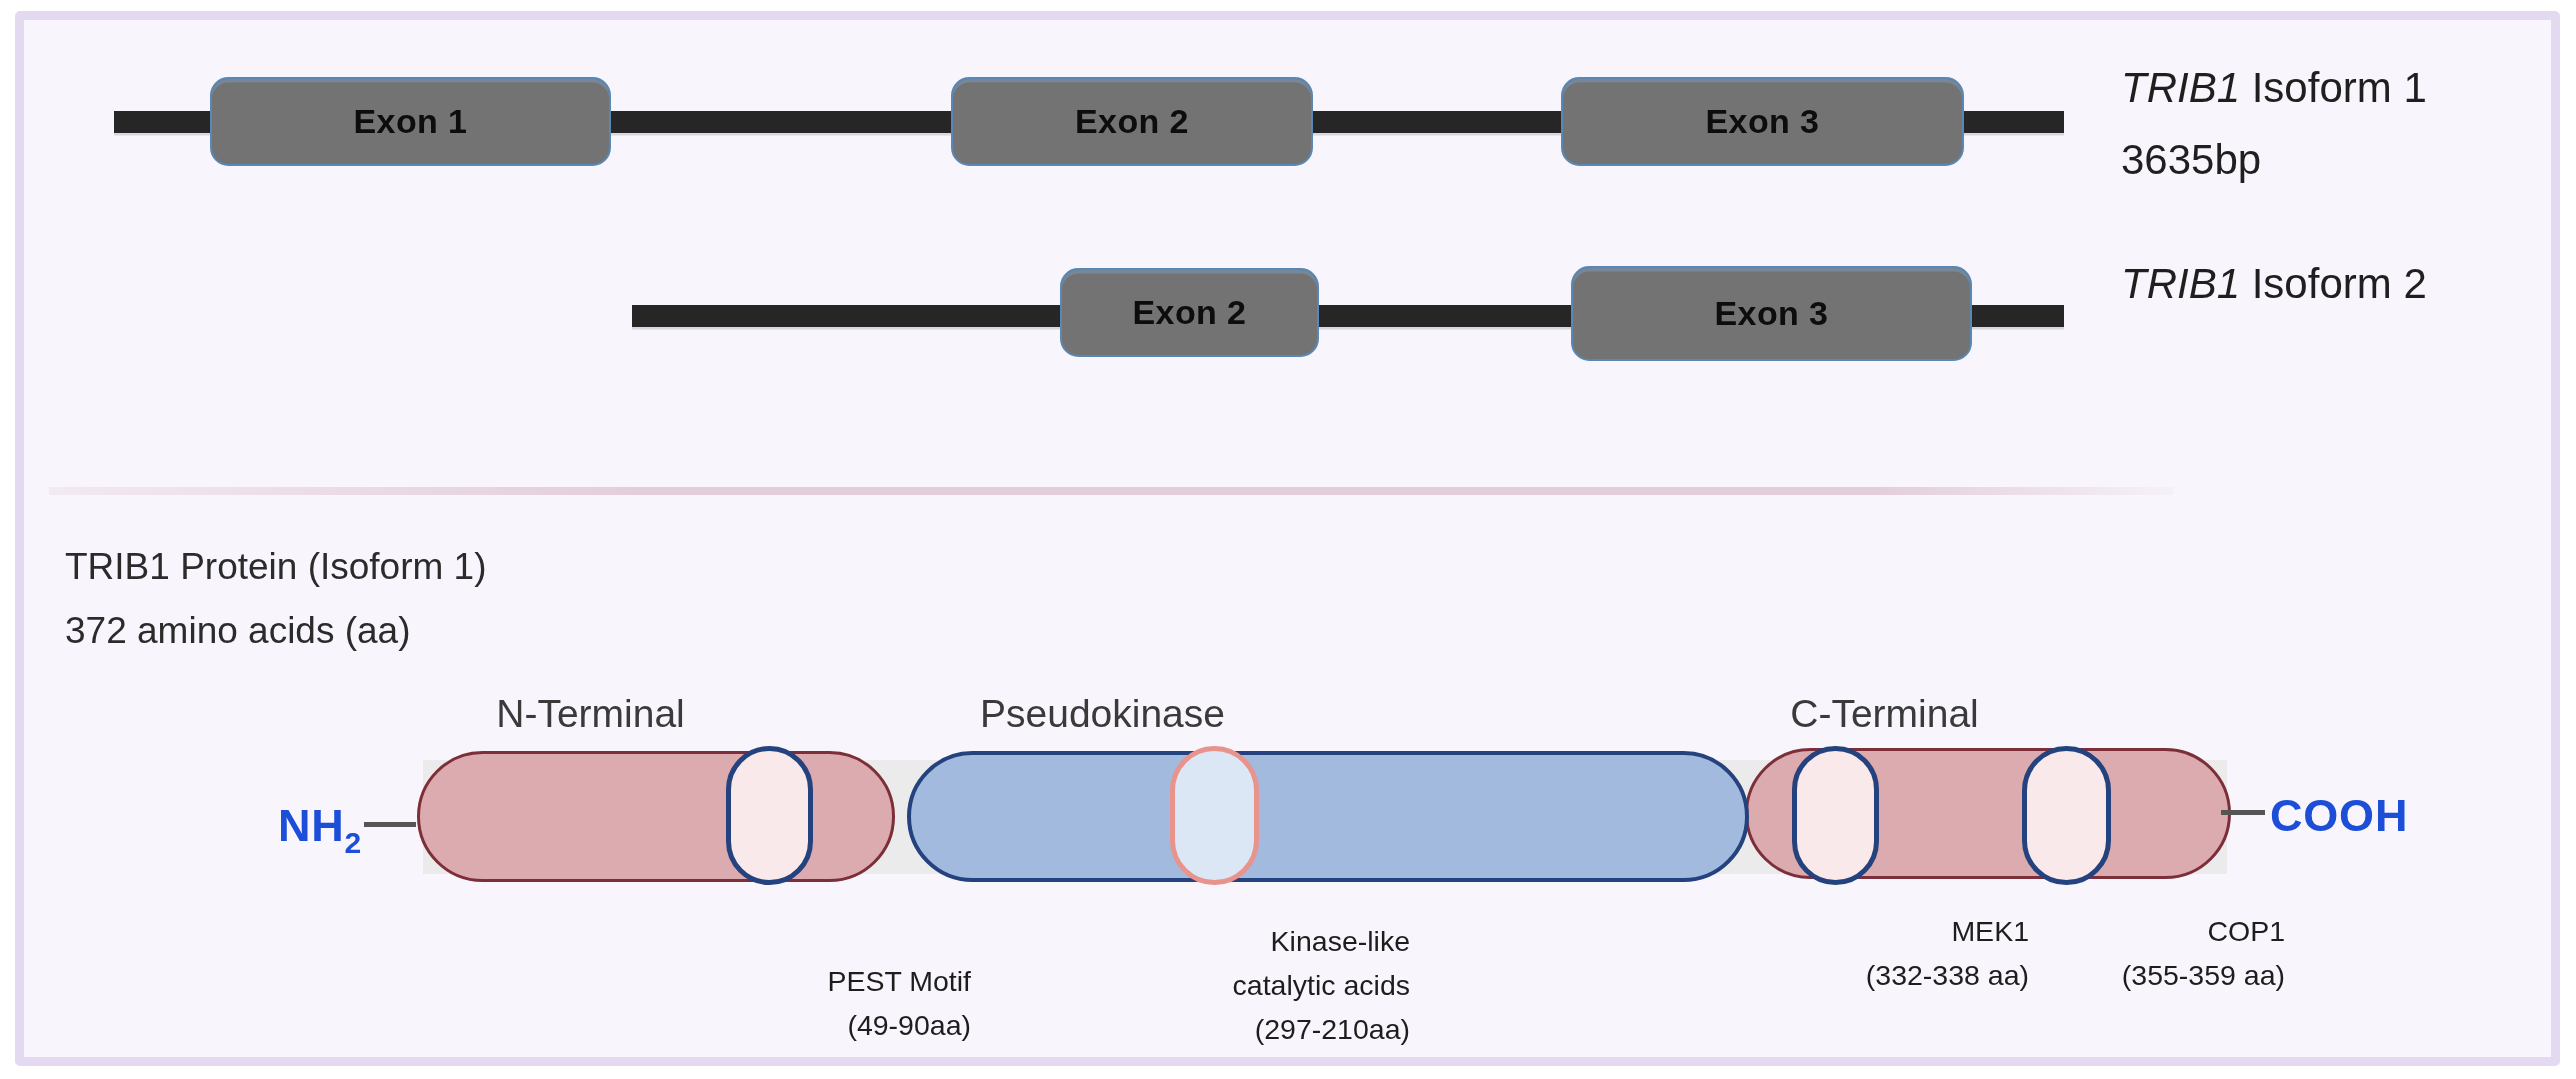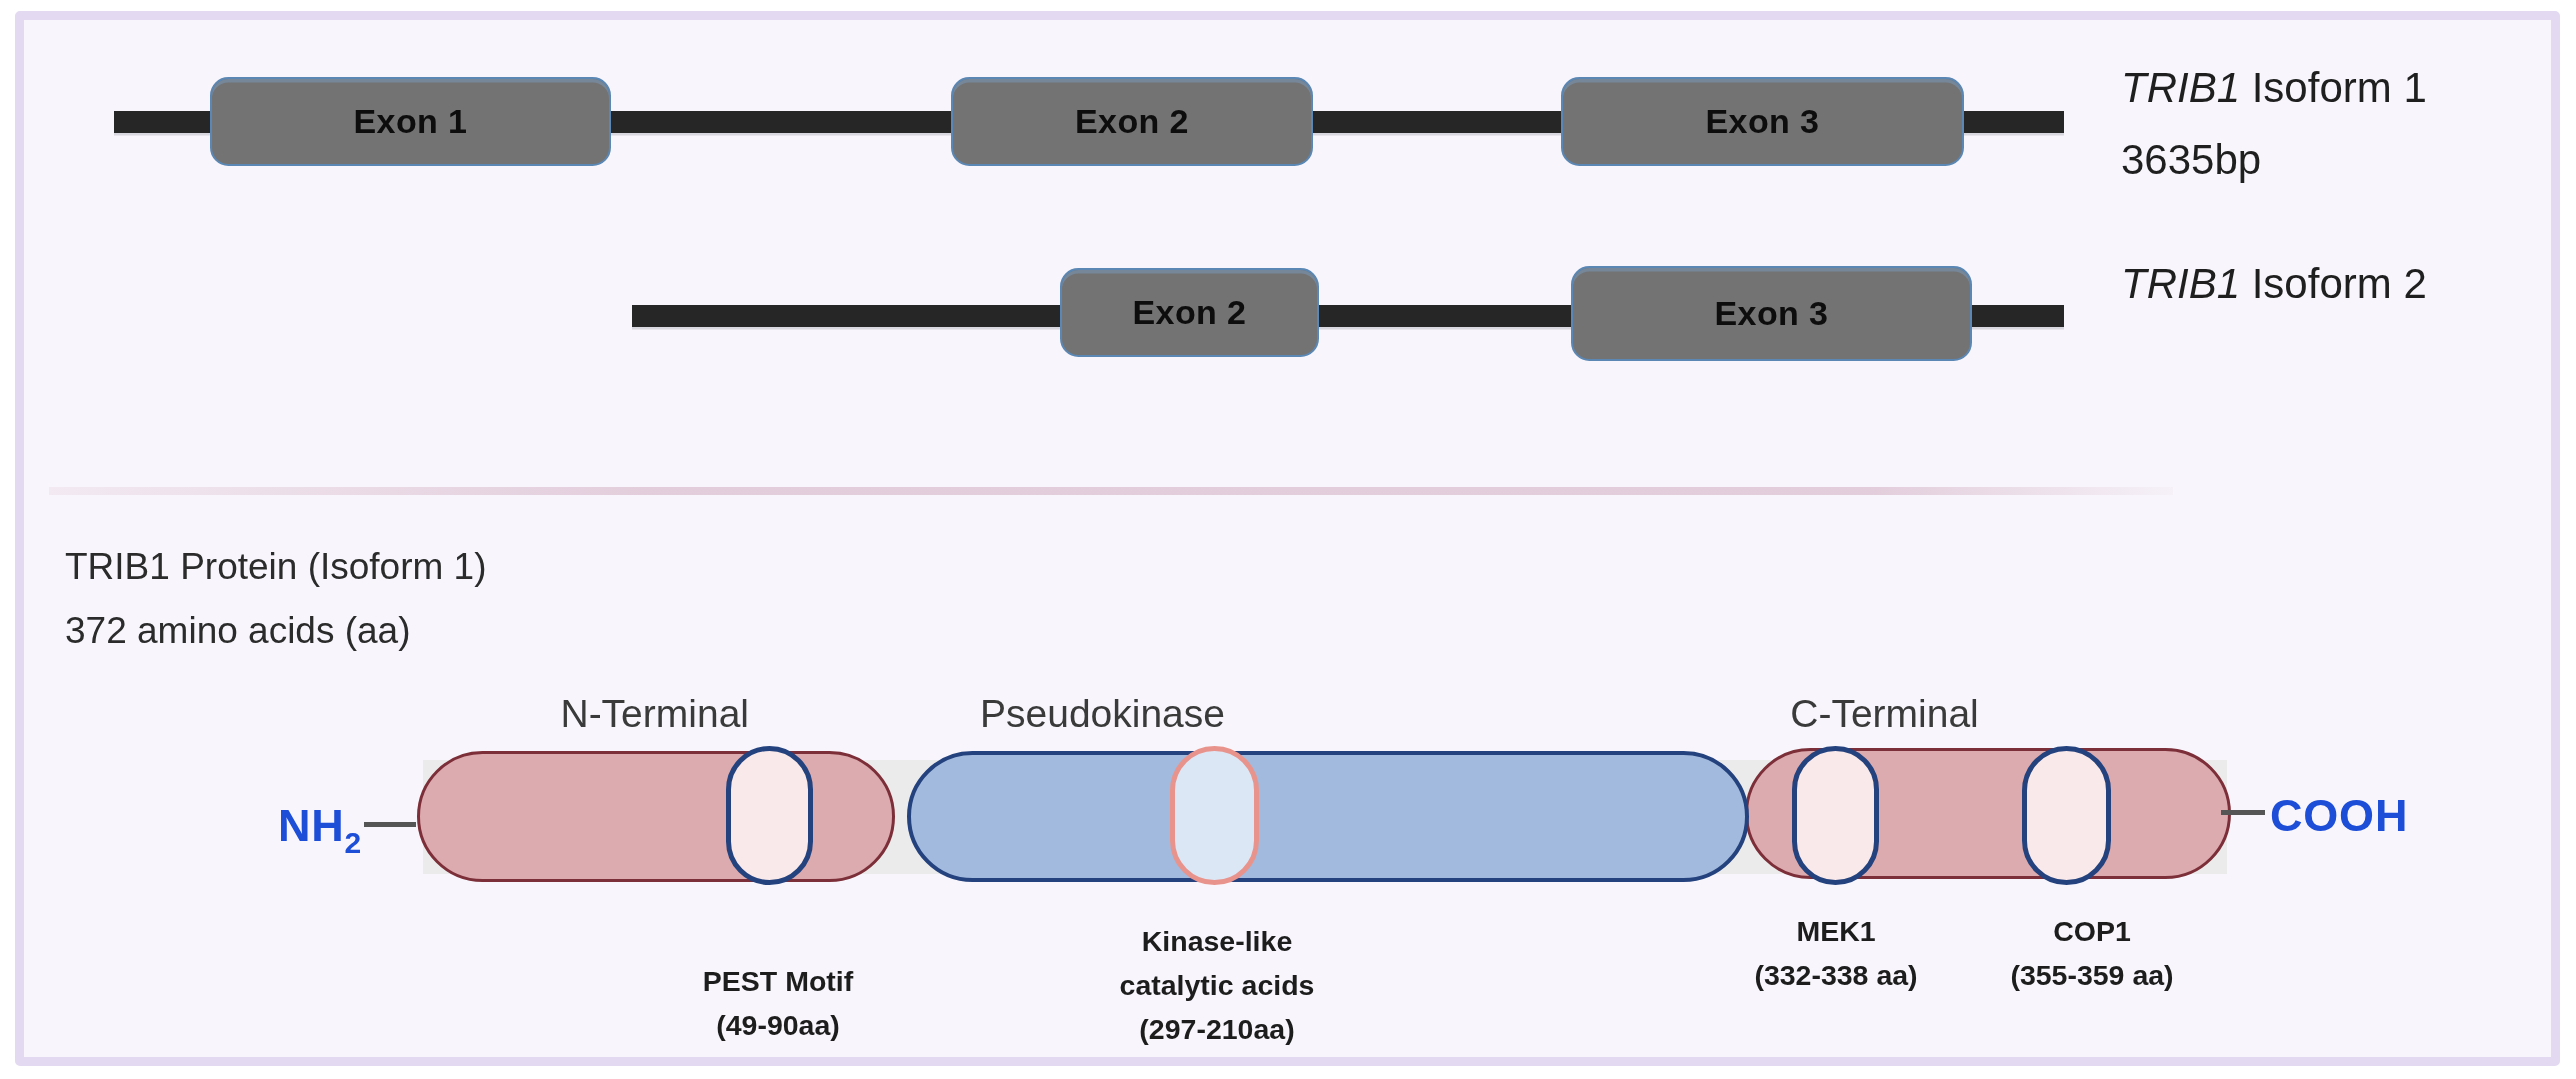--- a/index.html
+++ b/index.html
@@ -135,22 +135,22 @@
     font-weight: bold;
   }
   .bond {
     position: absolute;
     height: 5px;
     background: #555555;
   }
   .motif-label {
     position: absolute;
     width: 386px;
-    text-align: center;
-    font-weight: bold;
+    text-align: right;
+    font-weight: normal;
     font-size: 28.5px;
     line-height: 44px;
     color: #1d1d1d;
   }
 </style>
 </head>
 <body>
 
 <div class="stage">
   <div class="frame"></div>
@@ -185,21 +185,21 @@
     <div><span class="gene-name">TRIB1</span><span> Isoform 2</span></div>
   </div>
 
   <div class="divider"></div>
 
   <div class="protein-title">
     <div>TRIB1 Protein (Isoform 1)</div>
     <div>372 amino acids (aa)</div>
   </div>
 
-  <div class="domain-label" style="left:380px;text-align:right;">N-Terminal</div>
+  <div class="domain-label" style="left:406px;">N-Terminal</div>
   <div class="domain-label" style="left:918px;">Pseudokinase</div>
   <div class="domain-label" style="left:1700px;">C-Terminal</div>
 
   <div class="track"></div>
 
   <div class="domain terminal" style="left:1745px; width:486px; top:748px;"></div>
   <div class="domain terminal" style="left:417px; width:478px;"></div>
   <div class="domain pseudo" style="left:907px; width:842px;"></div>
 
   <div class="site-oval pink-site" style="left:726px; width:87px;"></div>

